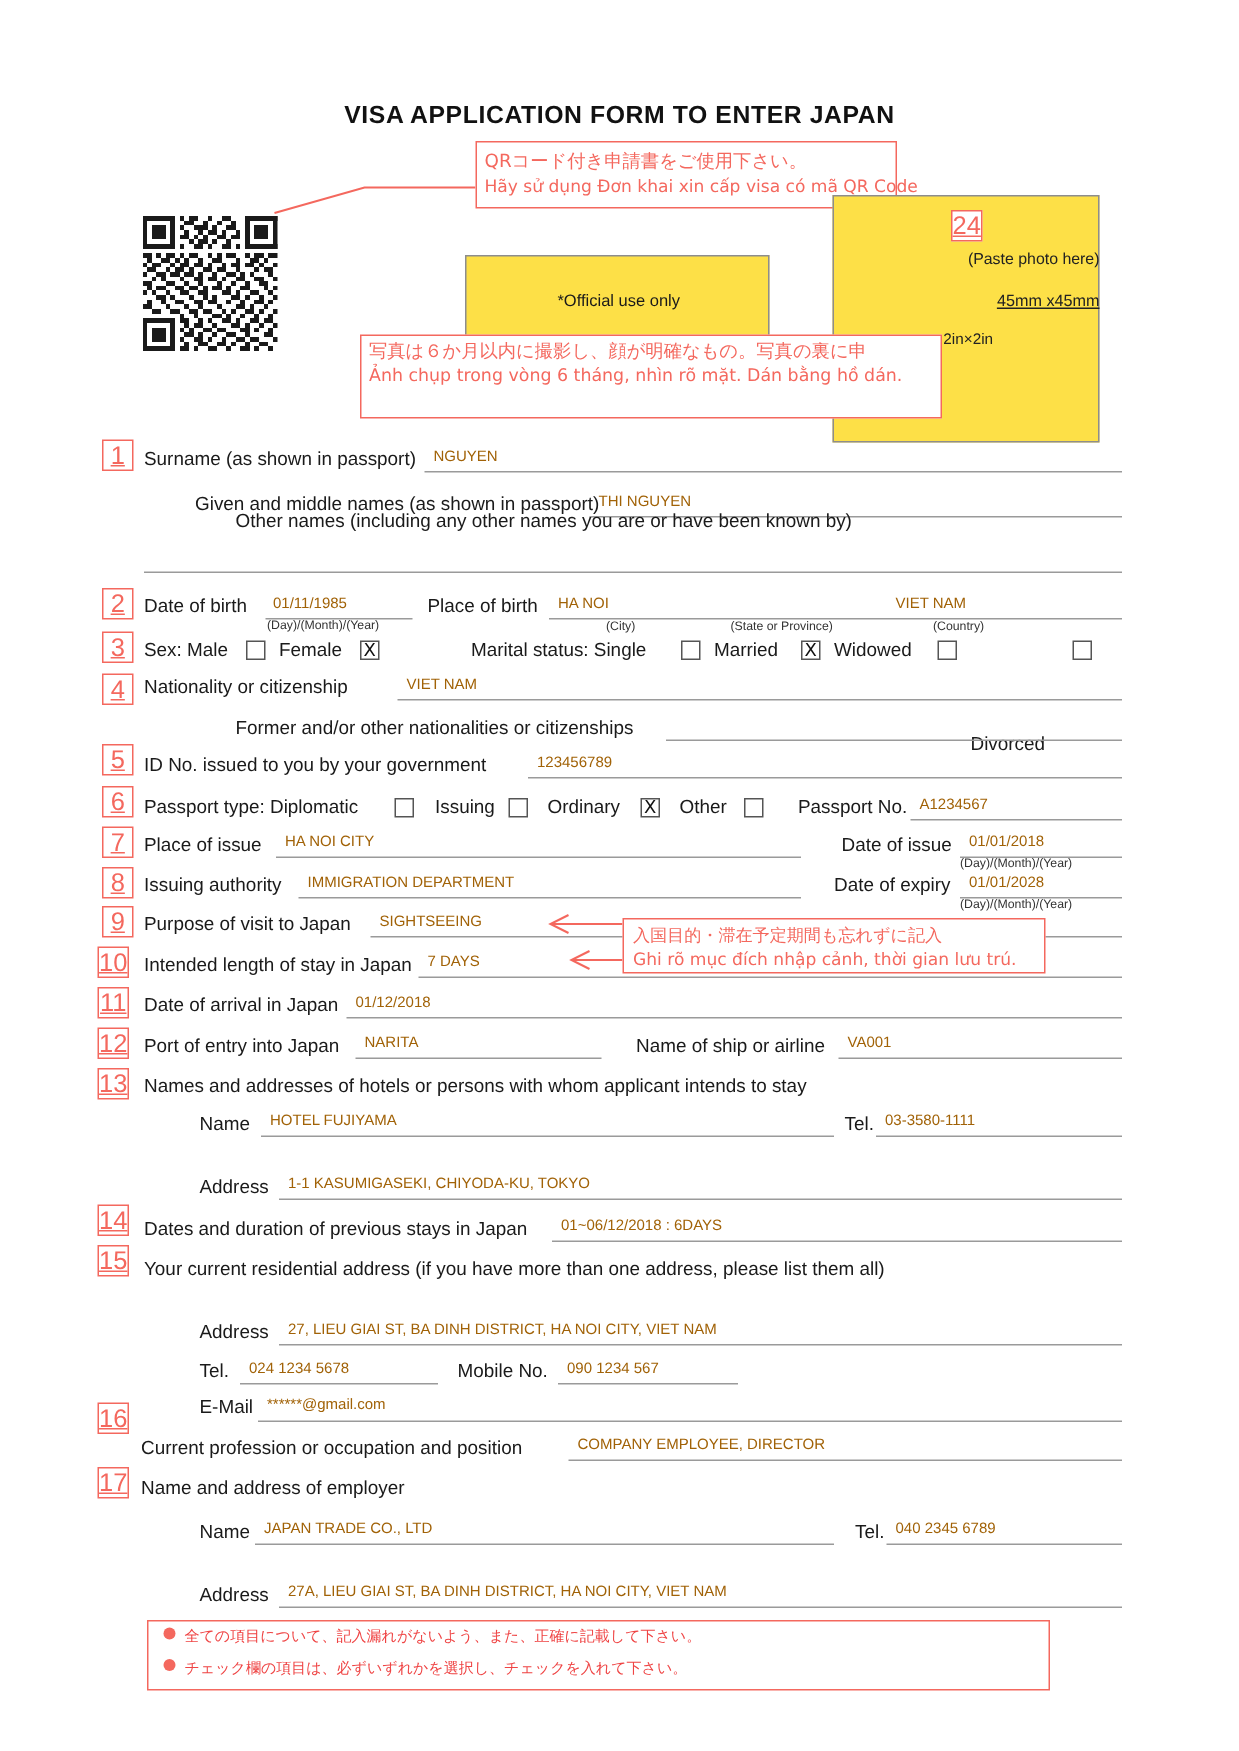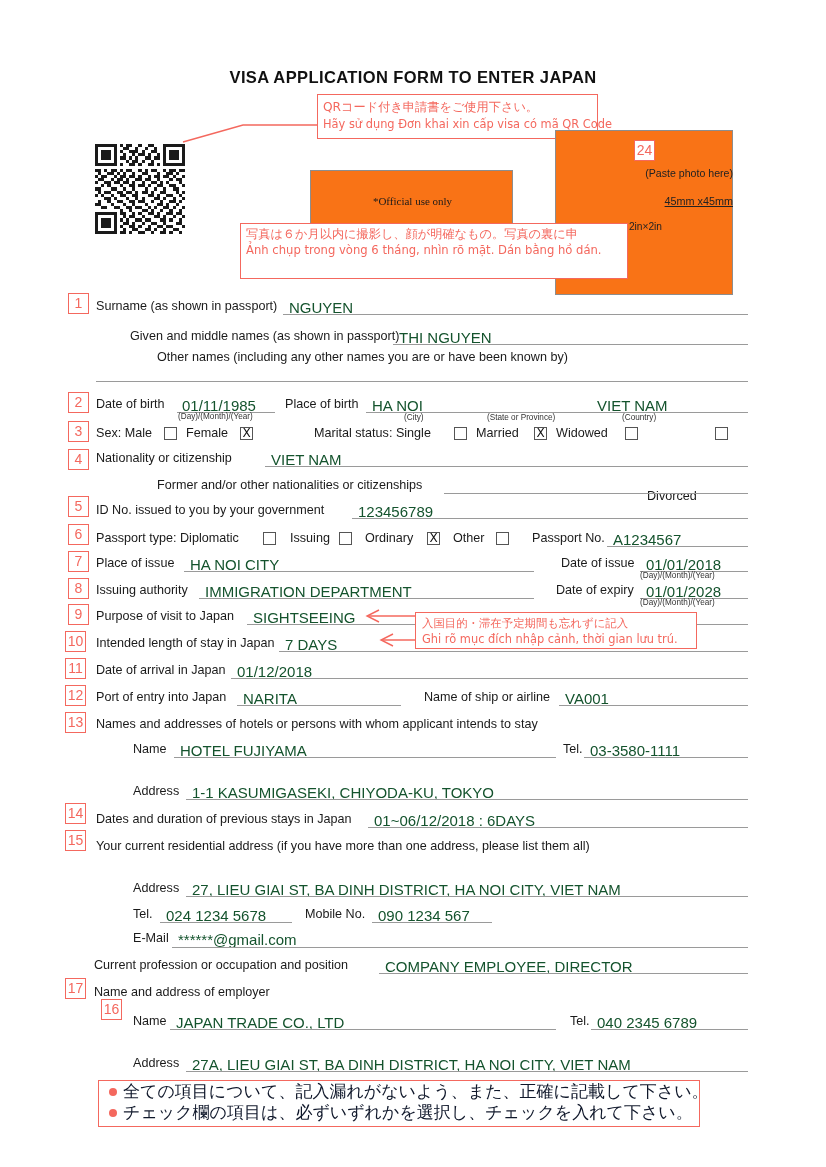--- a/index.html
+++ b/index.html
@@ -14,59 +14,59 @@
   
   .title{
     position:absolute;left:0;top:68px;width:826px;text-align:center;
     font-size:16.5px;font-weight:700;letter-spacing:.4px;color:#111;
   }
 
   
   .abs{position:absolute;}
   .lbl{font-size:12.6px;color:#1a1a1a;white-space:nowrap;}
   .sub{font-size:8.2px;color:#333;white-space:nowrap;}
-  .val{font-size:15px;color:#14532d;white-space:nowrap;}
+  .val{font-size:10px;color:#a16207;white-space:nowrap;}
 
   
   .rule{position:absolute;height:0;border-bottom:1px solid #9a9a9a;}
 
   
   .badge{
     position:absolute;width:21px;height:21px;border:1.4px solid #f4685e;
-    color:#f4685e;font-size:14px;line-height:19px;text-align:center;
-    background:#fff;box-sizing:border-box;
+    color:#f4685e;font-size:17px;line-height:19px;text-align:center;
+    background:#fff;box-sizing:border-box;text-decoration:underline;
   }
 
   
   .cbx{
     position:absolute;width:13px;height:13px;border:1.2px solid #555;
     box-sizing:border-box;background:#fff;
     font-size:12px;line-height:11px;text-align:center;color:#111;
     font-family:"DejaVu Sans",sans-serif;
   }
 
   
-  .greybox{position:absolute;border:1px solid #8d8d8d;box-sizing:border-box;background:#f97316;font-family:Liberation Serif, serif;}
+  .greybox{position:absolute;border:1px solid #8d8d8d;box-sizing:border-box;background:#fde047;}
   .redbox{
     position:absolute;border:1.5px solid #f4685e;box-sizing:border-box;
     background:#fff;color:#f4685e;
   }
   .redbox .jp{font-family:"DejaVu Sans",sans-serif;font-size:12.2px;line-height:17px;white-space:nowrap;}
   .redbox .vi{font-family:"DejaVu Sans",sans-serif;font-size:12.2px;line-height:17px;white-space:nowrap;}
 
   
   .qr{position:absolute;left:95px;top:140px;width:90px;height:98px;}
 
   
   .pb-t{position:absolute;text-align:right;width:178px;left:555px;color:#222;}
 
   
   .notice{position:absolute;left:98px;top:1080px;width:602px;height:47px;
           border:1.5px solid #f4685e;box-sizing:border-box;background:#fff;}
-  .notice div{color:#0f172a;font-family:"DejaVu Sans",sans-serif;font-size:17px;
+  .notice div{color:#ef4444;font-family:"DejaVu Sans",sans-serif;font-size:10px;
               line-height:21px;padding-left:10px;white-space:nowrap;}
   .dot{display:inline-block;width:8px;height:8px;border-radius:50%;
        background:#f4685e;margin-right:6px;vertical-align:1px;}
 
   svg.ink{position:absolute;left:0;top:0;width:826px;height:1167px;overflow:visible;pointer-events:none;}
 </style>
 </head>
 <body>
 
 <div class="page">
@@ -337,21 +337,21 @@
 
   <div class="badge" style="left:68px;top:293px;">1</div>
   <div class="abs lbl" style="left:96px;top:299px;">Surname (as shown in passport)</div>
   <div class="abs val" style="left:289px;top:299px;">NGUYEN</div>
   <div class="rule" style="left:283px;top:314px;width:465px;"></div>
 
   <div class="abs lbl" style="left:130px;top:329px;">Given and middle names (as shown in passport)</div>
   <div class="abs val" style="left:399px;top:329px;">THI NGUYEN</div>
   <div class="rule" style="left:393px;top:344px;width:355px;"></div>
 
-  <div class="abs lbl" style="left:157px;top:350px;text-align:center;">Other names (including any other names you are or have been known by)</div>
+  <div class="abs lbl" style="left:157px;top:340px;text-align:center;">Other names (including any other names you are or have been known by)</div>
   <div class="abs val" style="left:100px;top:360px;"></div>
   <div class="rule" style="left:96px;top:381px;width:652px;"></div>
 
   <div class="badge" style="left:68px;top:392px;">2</div>
   <div class="abs lbl" style="left:96px;top:397px;">Date of birth</div>
   <div class="abs val" style="left:182px;top:397px;">01/11/1985</div>
   <div class="rule" style="left:177px;top:412px;width:98px;"></div>
   <div class="abs sub" style="left:178px;top:412px;">(Day)/(Month)/(Year)</div>
 
   <div class="abs lbl" style="left:285px;top:397px;">Place of birth</div>
@@ -481,21 +481,21 @@
   <div class="abs val" style="left:166px;top:907px;">024 1234 5678</div>
   <div class="rule" style="left:160px;top:922px;width:132px;"></div>
   <div class="abs lbl" style="left:305px;top:907px;">Mobile No.</div>
   <div class="abs val" style="left:378px;top:907px;">090 1234 567</div>
   <div class="rule" style="left:372px;top:922px;width:120px;"></div>
 
   <div class="abs lbl" style="left:133px;top:931px;">E-Mail</div>
   <div class="abs val" style="left:178px;top:931px;">******@gmail.com</div>
   <div class="rule" style="left:172px;top:947px;width:576px;"></div>
 
-  <div class="badge" style="left:65px;top:999px;margin-left:36px;">16</div>
+  <div class="badge" style="left:65px;top:935px;">16</div>
   <div class="abs lbl" style="left:94px;top:958px;">Current profession or occupation and position</div>
   <div class="abs val" style="left:385px;top:958px;">COMPANY EMPLOYEE, DIRECTOR</div>
   <div class="rule" style="left:379px;top:973px;width:369px;"></div>
 
   <div class="badge" style="left:65px;top:978px;">17</div>
   <div class="abs lbl" style="left:94px;top:985px;">Name and address of employer</div>
 
   <div class="abs lbl" style="left:133px;top:1014px;">Name</div>
   <div class="abs val" style="left:176px;top:1014px;">JAPAN TRADE CO., LTD</div>
   <div class="rule" style="left:170px;top:1029px;width:386px;"></div>

